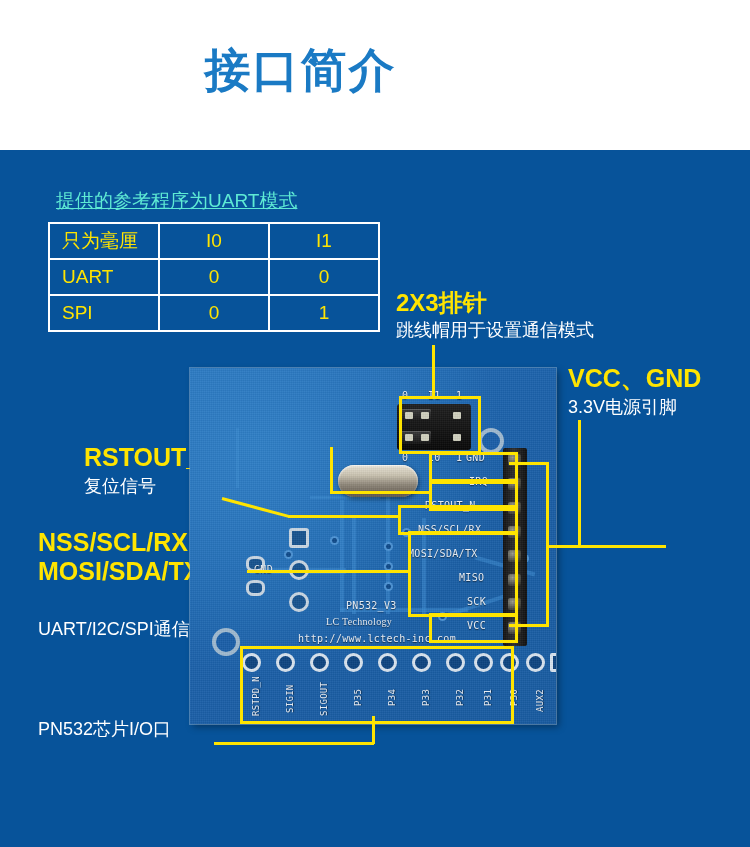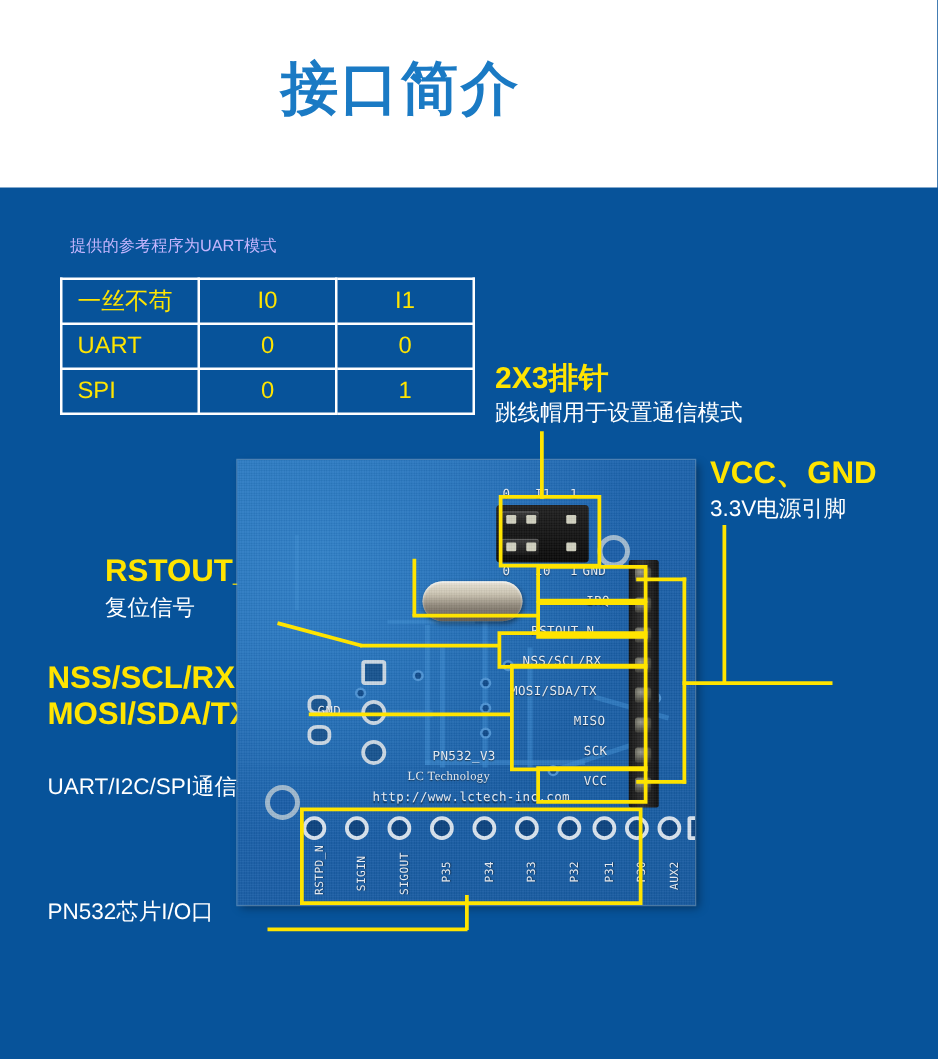--- a/index.html
+++ b/index.html
@@ -14,30 +14,29 @@
 
   
   .header{
     position:absolute;left:0;top:0;width:750px;height:150px;
     background:#ffffff;
   }
   .title{
     position:absolute;left:0;top:44px;width:601px;text-align:center;
     font-size:46px;font-weight:bold;color:#1a7ac4;letter-spacing:2px;
     line-height:52px;
-    padding-left:20px;
   }
   .subtitle{
     position:absolute;left:0;top:106px;width:750px;text-align:center;
     font-size:20px;color:#8a8a8a;letter-spacing:1px;
   }
 
   
   .lead{
-    position:absolute;color:#c4b5fd;font-size:13px;white-space:nowrap;
+    position:absolute;color:#5eead4;font-size:19px;white-space:nowrap;text-decoration:underline;
   }
   .cal-title{
     position:absolute;color:#ffe400;font-weight:bold;white-space:nowrap;
     font-size:23px;line-height:25px;
   }
   .cal-sub{
     position:absolute;color:#ffffff;font-size:18px;white-space:nowrap;
     line-height:22px;
   }
 
@@ -158,21 +157,21 @@
 
   <div class="header">
     <div class="title">接口简介</div>
   </div>
 
   <div class="lead" style="left:56px;top:188px;">提供的参考程序为UART模式</div>
 
   <table class="mode-table">
     <tbody>
         <tr>
-      <th class="lbl">一丝不苟</th>
+      <th class="lbl">只为毫厘</th>
       <th class="val">I0</th>
       <th class="val">I1</th>
     </tr>
     <tr>
       <td class="lbl">UART</td>
       <td class="val">0</td>
       <td class="val">0</td>
     </tr>
     <tr>
       <td class="lbl">SPI</td>

